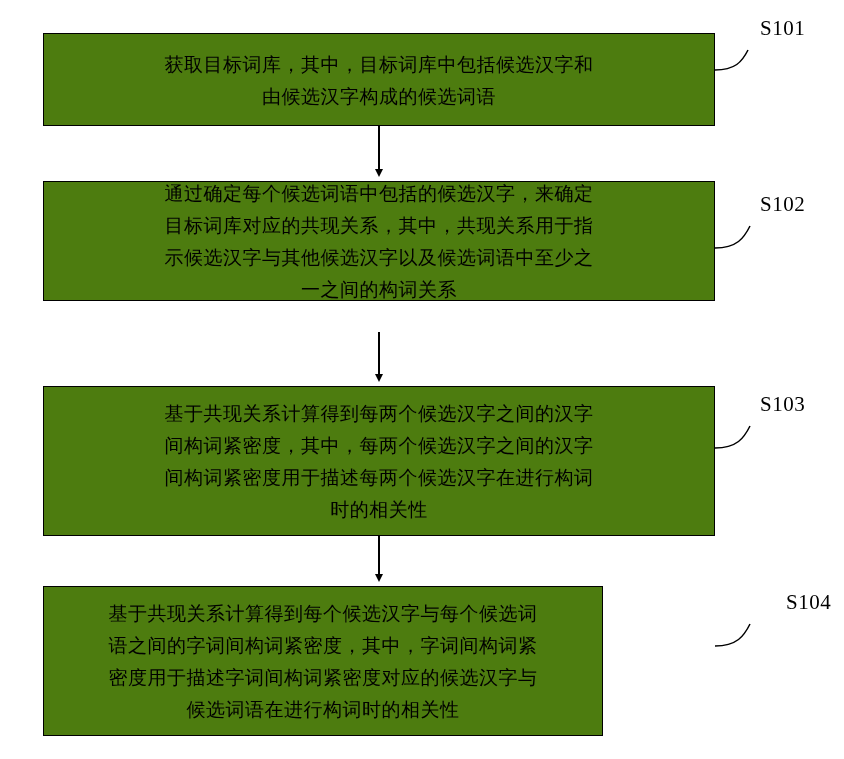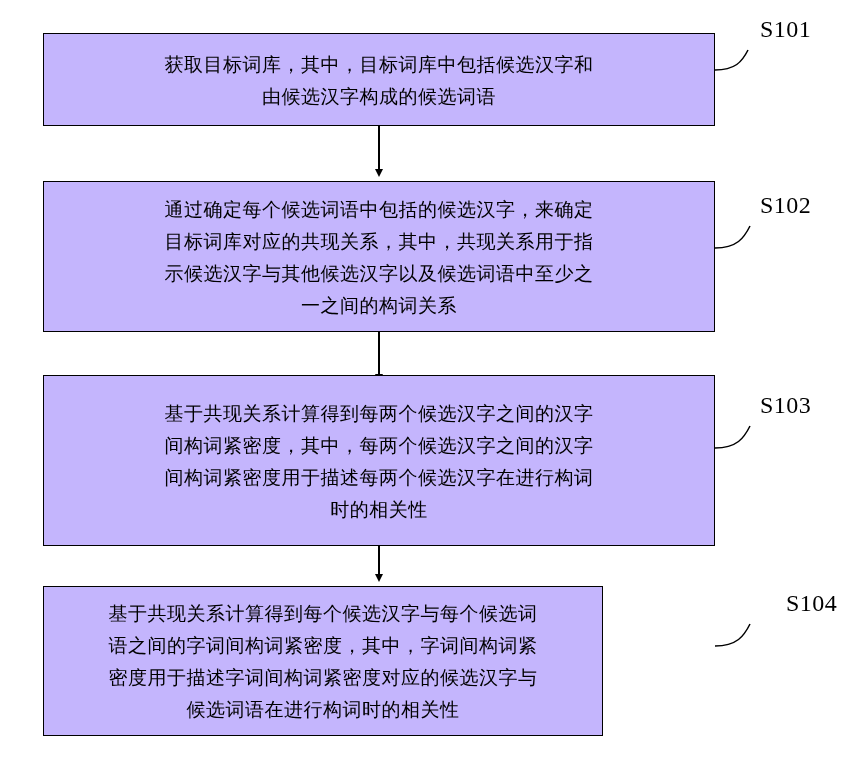--- a/index.html
+++ b/index.html
@@ -19,54 +19,54 @@
     position: absolute;
     left: 0;
     top: 0;
     width: 844px;
     height: 759px;
   }
   .step-box {
     position: absolute;
     box-sizing: border-box;
     border: 1px solid #000000;
-    background: #c4b5fd;
+    background: #4d7c0f;
     display: flex;
     align-items: center;
     justify-content: center;
     text-align: center;
   }
   .step-text {
     display: block;
     font-size: 19px;
     line-height: 32px;
     letter-spacing: 0.5px;
     padding: 0 18px;
     white-space: pre-line;
     font-family: "DejaVu Sans", "Liberation Sans", sans-serif;
     font-weight: 500;
   }
   .step-label {
     position: absolute;
-    font-size: 24px;
+    font-size: 21px;
     font-family: "Liberation Serif", "DejaVu Serif", serif;
     letter-spacing: 0.5px;
   }
   .svg-layer {
     position: absolute;
     left: 0;
     top: 0;
     width: 844px;
     height: 759px;
     pointer-events: none;
   }
   
   #box-0 { left: 43px; top: 33px;  width: 672px; height: 93px; }
-  #box-1 { left: 43px; top: 181px; width: 672px; height: 151px; }
-  #box-2 { left: 43px; top: 375px; width: 672px; height: 171px; }
+  #box-1 { left: 43px; top: 181px; width: 672px; height: 120px; }
+  #box-2 { left: 43px; top: 386px; width: 672px; height: 150px; }
   #box-3 { left: 43px; top: 586px; width: 560px; height: 150px; }
 
   #label-0 { left: 760px; top: 16px; }
   #label-1 { left: 760px; top: 192px; }
   #label-2 { left: 760px; top: 392px; font-family: Liberation Serif, serif; }
   #label-3 { left: 760px; top: 590px; margin-left: 26px; }
 </style>
 </head>
 <body>
 

